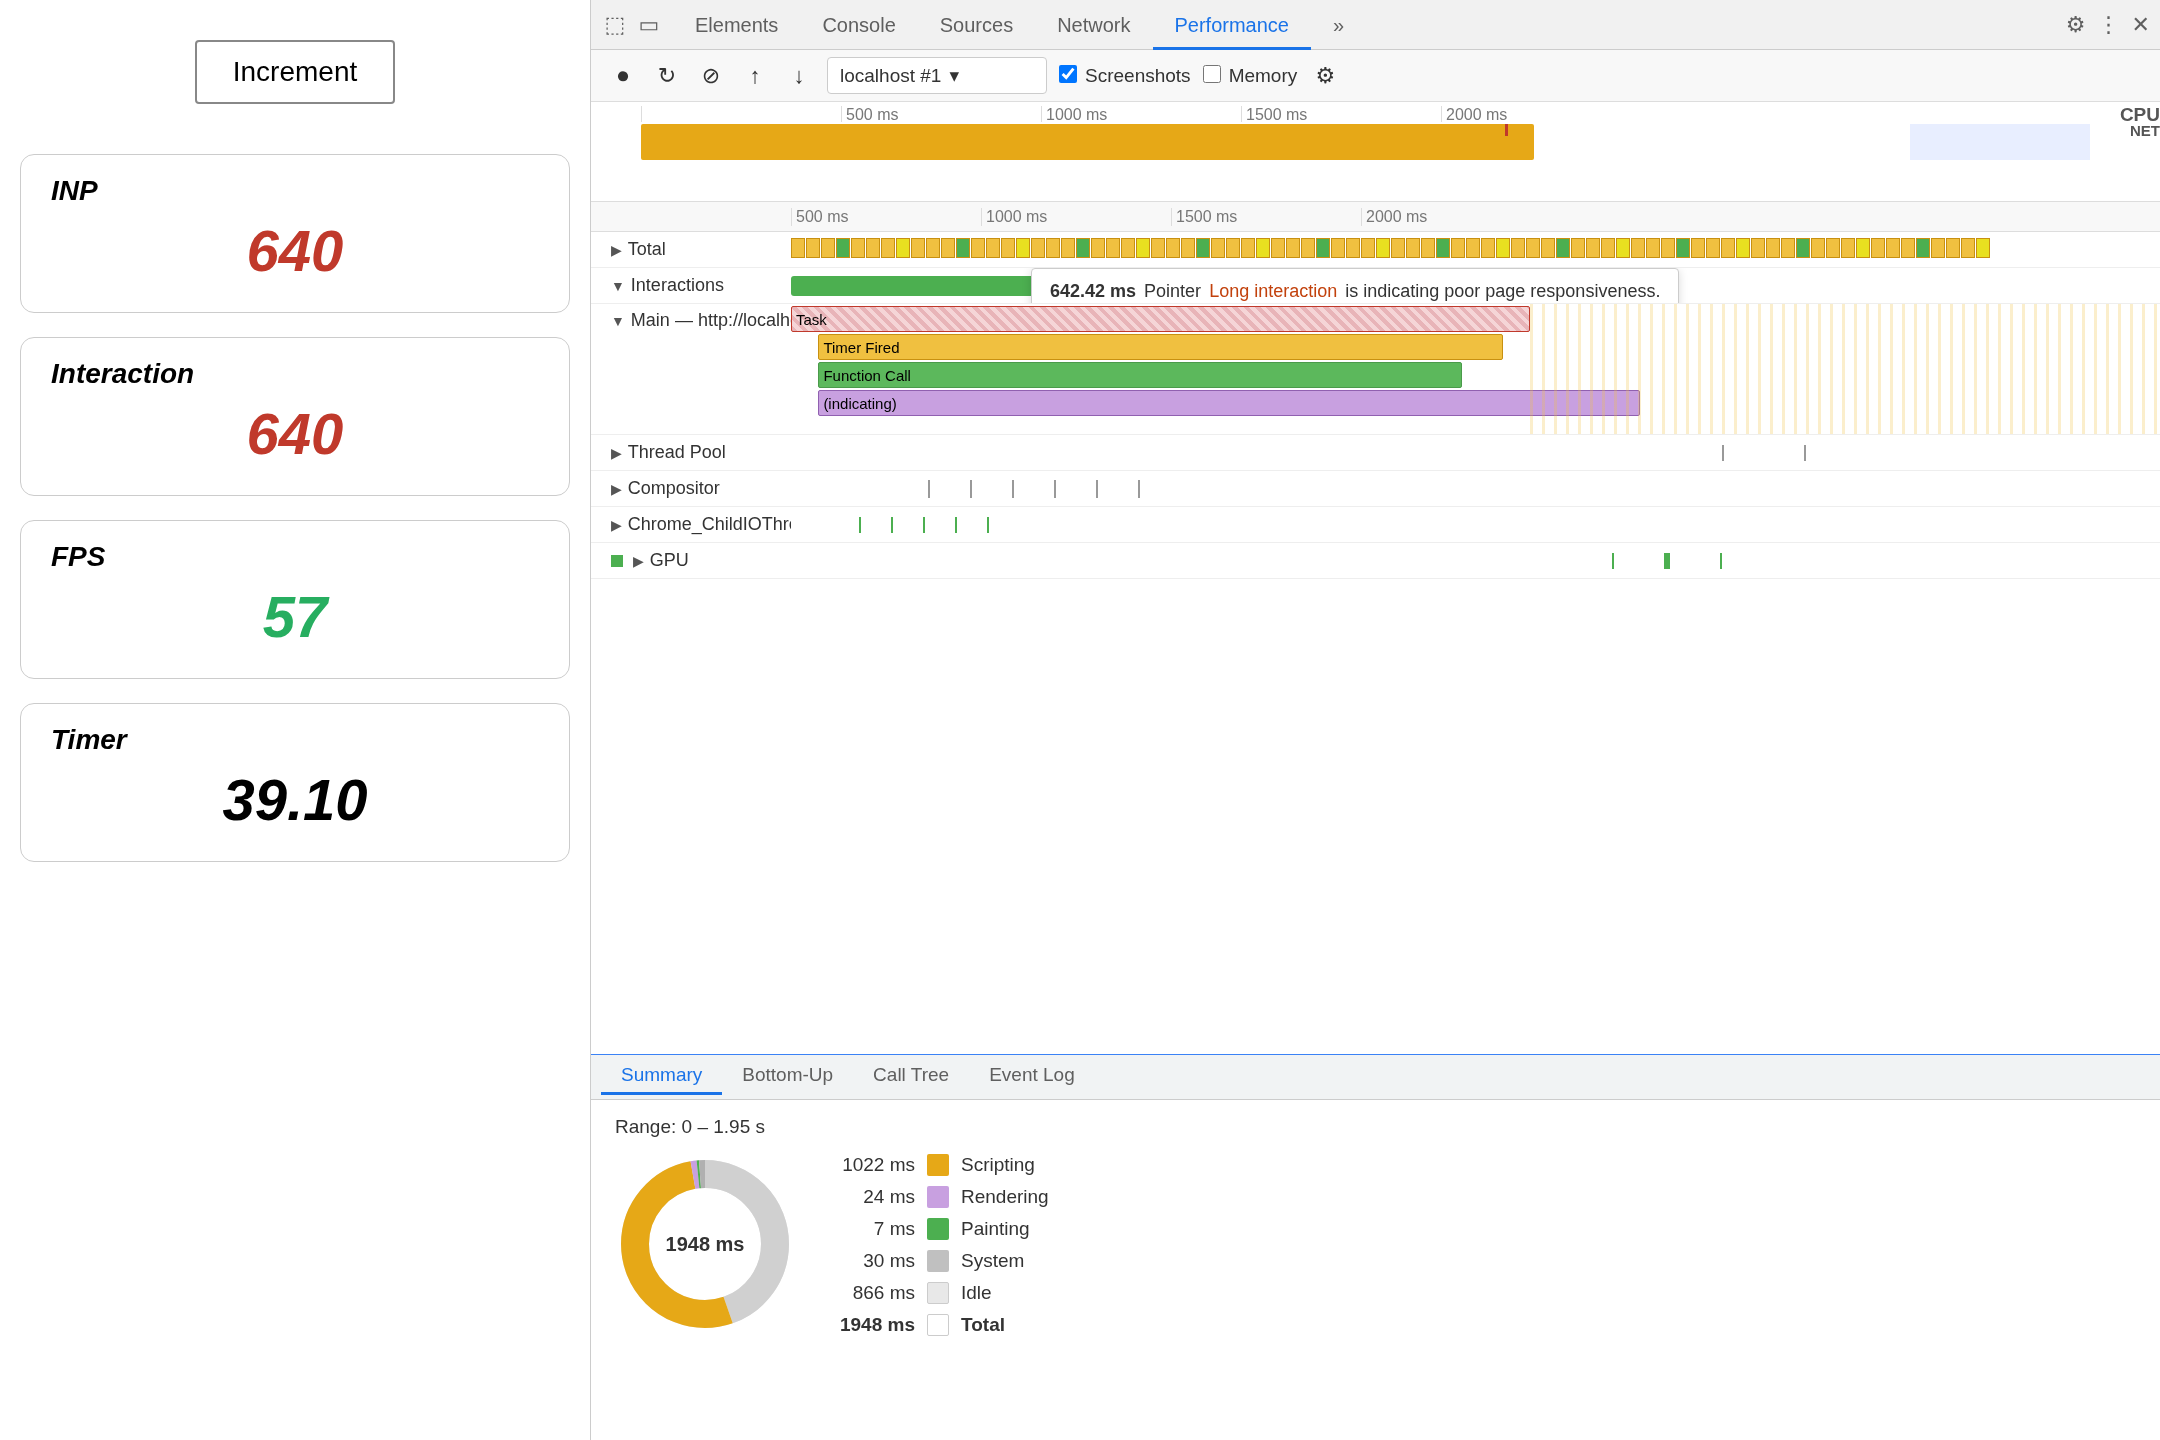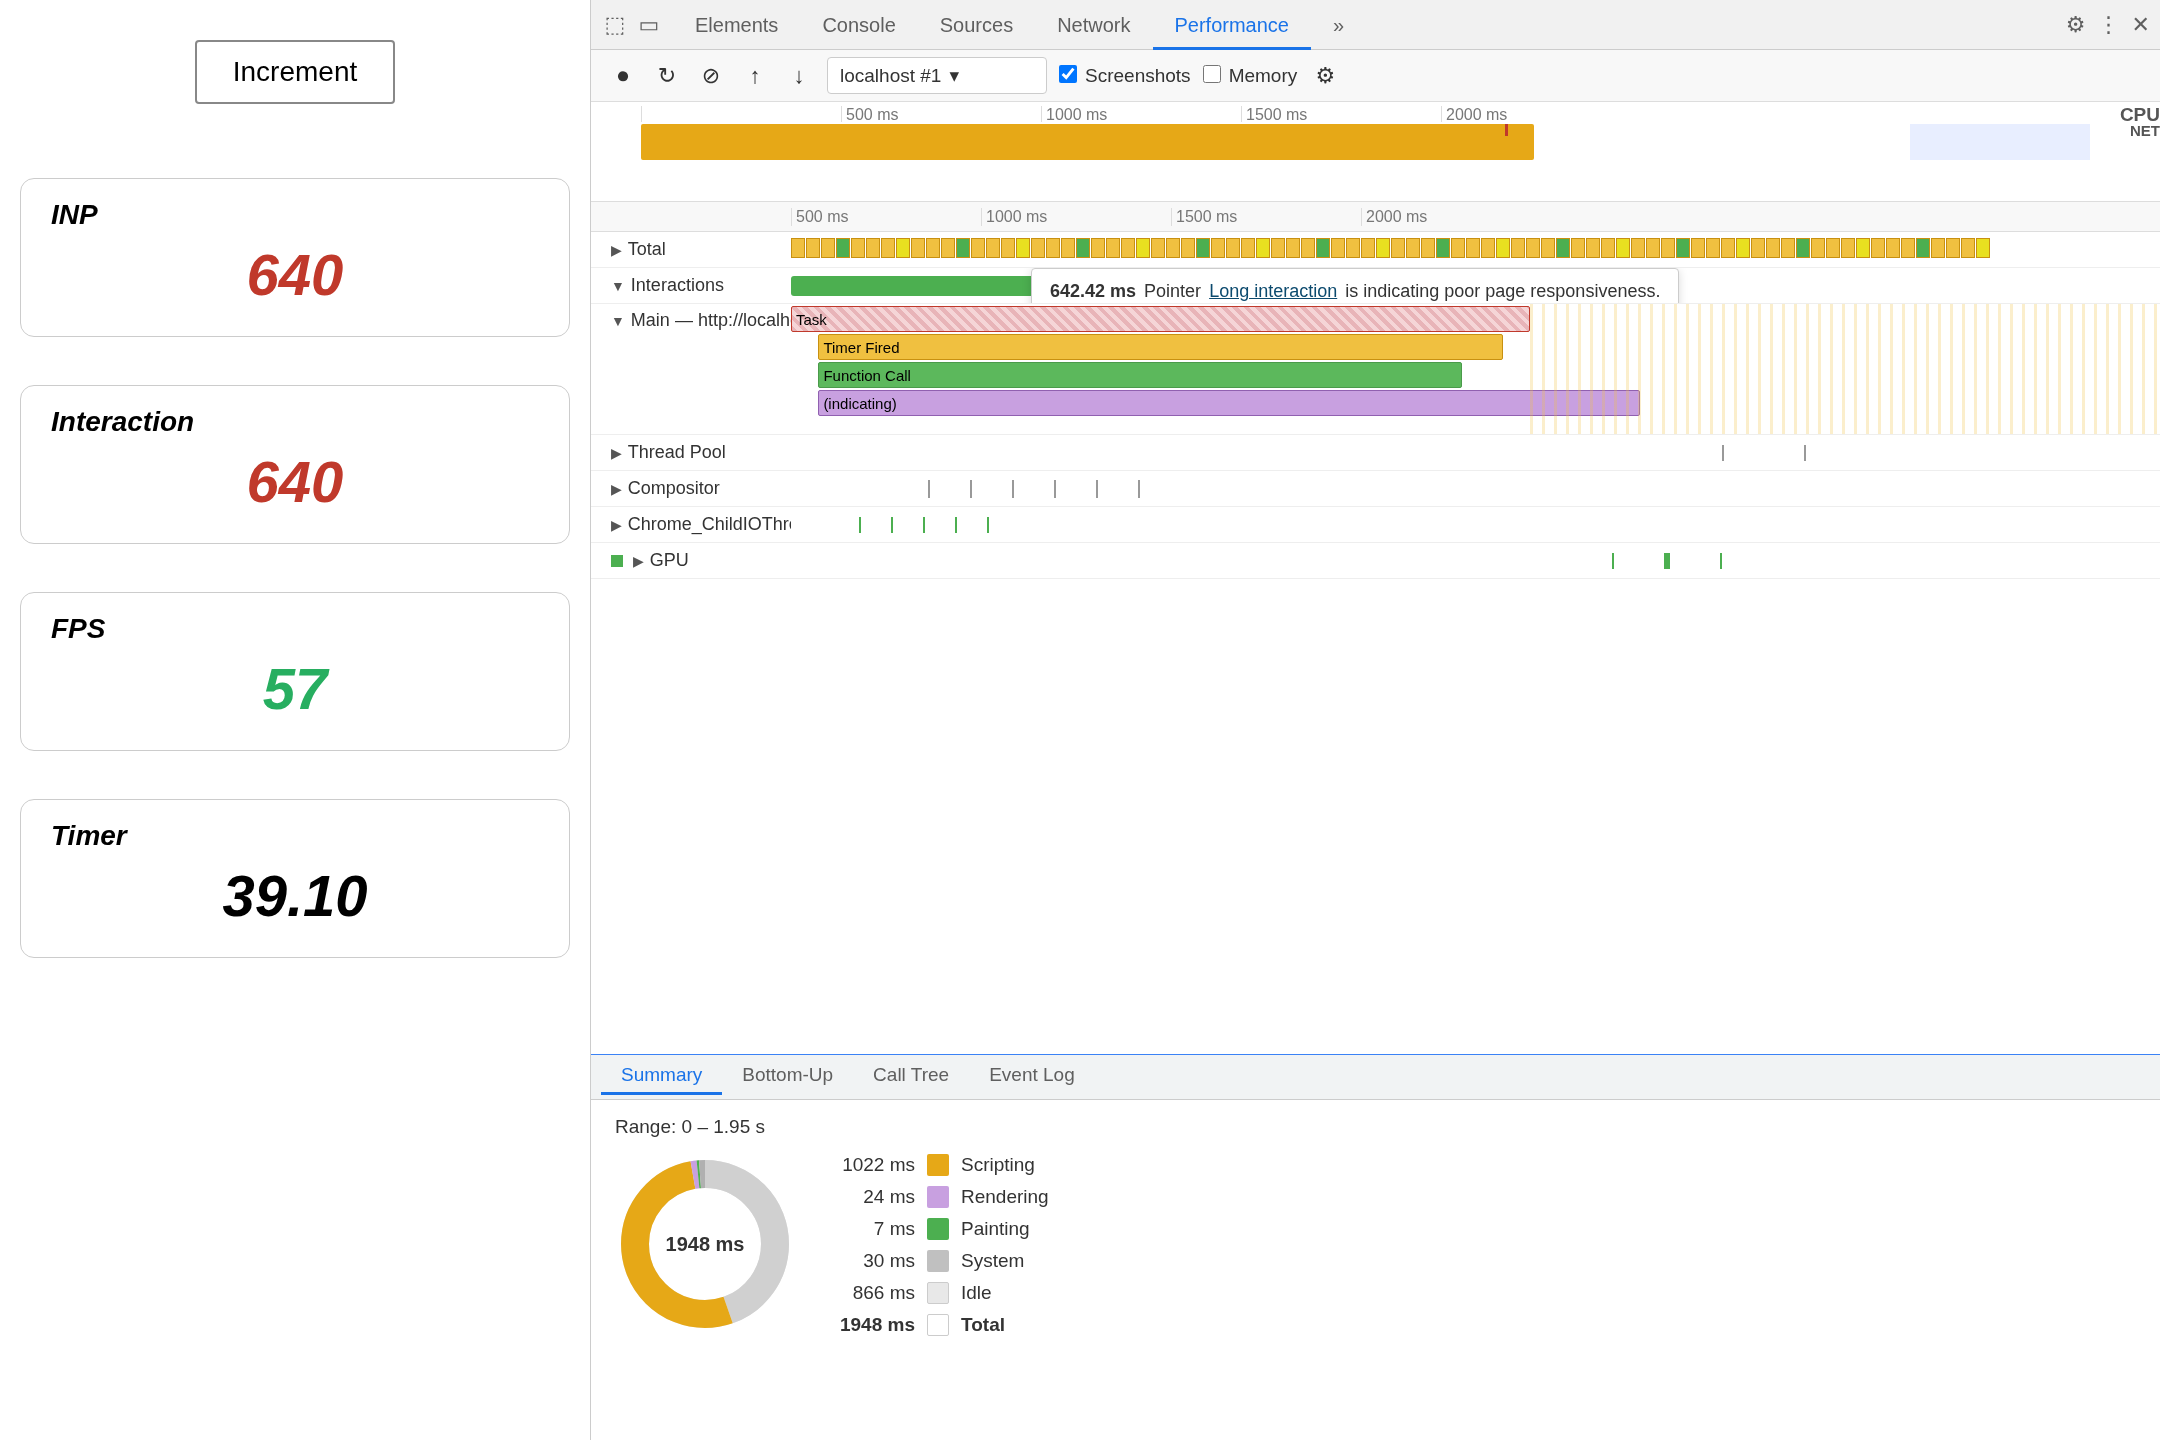--- a/index.html
+++ b/index.html
@@ -42,21 +42,20 @@
       margin-bottom: 50px;
     }
 
     .metric-card {
       width: 100%;
       border: 1.5px solid #ccc;
       border-radius: 14px;
       padding: 20px 30px 28px 30px;
       margin-bottom: 24px;
       position: relative;
-      margin-top: 24px;
     }
 
     .metric-label {
       font-size: 28px;
       font-weight: 700;
       font-style: italic;
       color: #000;
       margin-bottom: 10px;
     }
 
@@ -384,22 +383,21 @@
     .tooltip-time {
       font-weight: bold;
       color: #333;
     }
 
     .tooltip-event {
       color: #333;
     }
 
     .tooltip-link {
-      color: #0c4a6e;
-      text-decoration: underline;
+      color: #c2410c;
       cursor: pointer;
     }
 
     
     .task-bar {
       height: 26px;
       border-radius: 2px;
       position: absolute;
       font-size: 15px;
       line-height: 26px;

